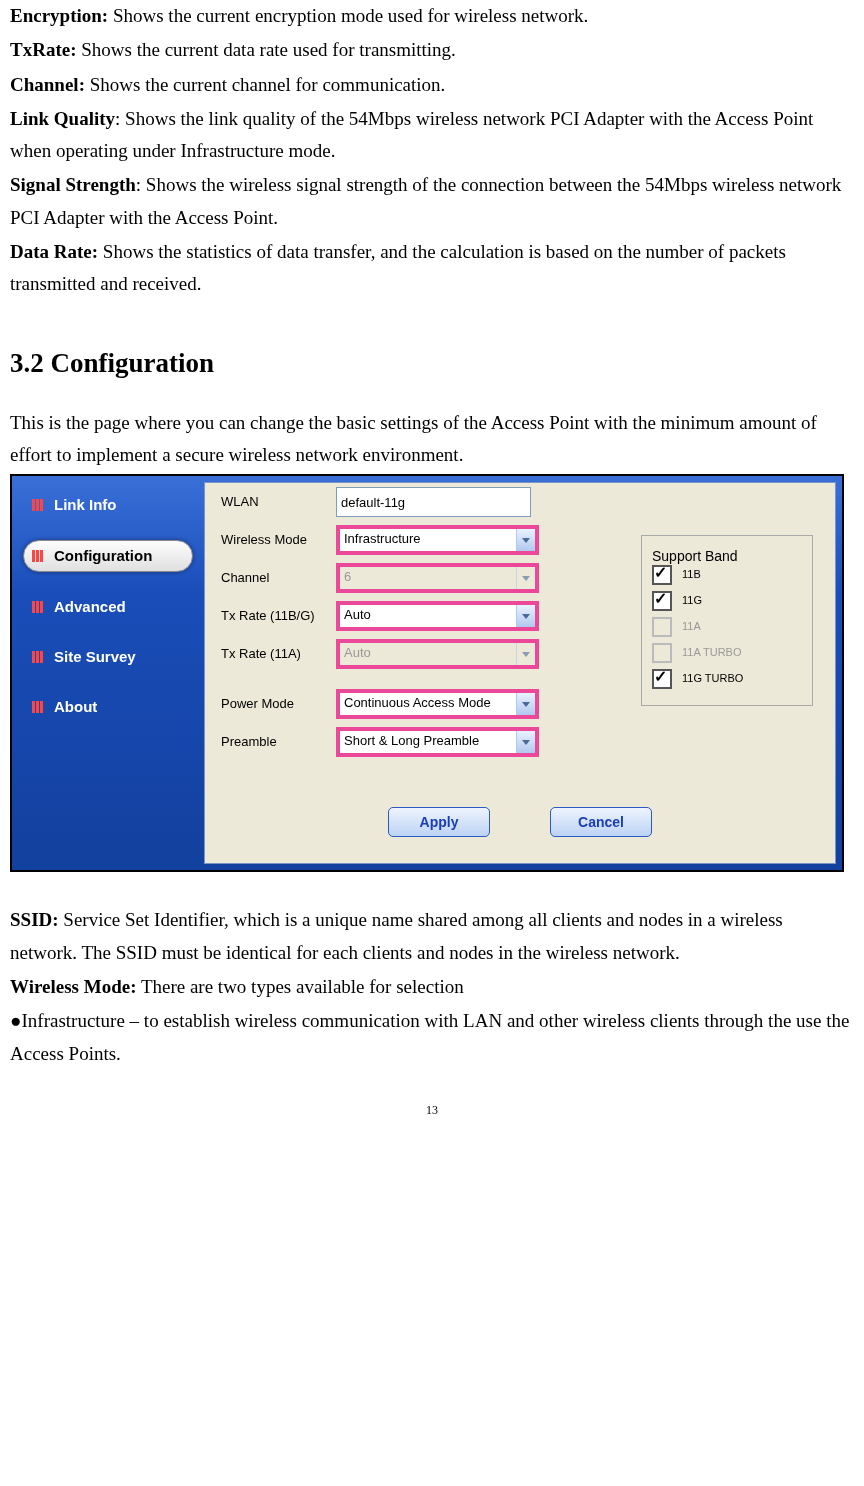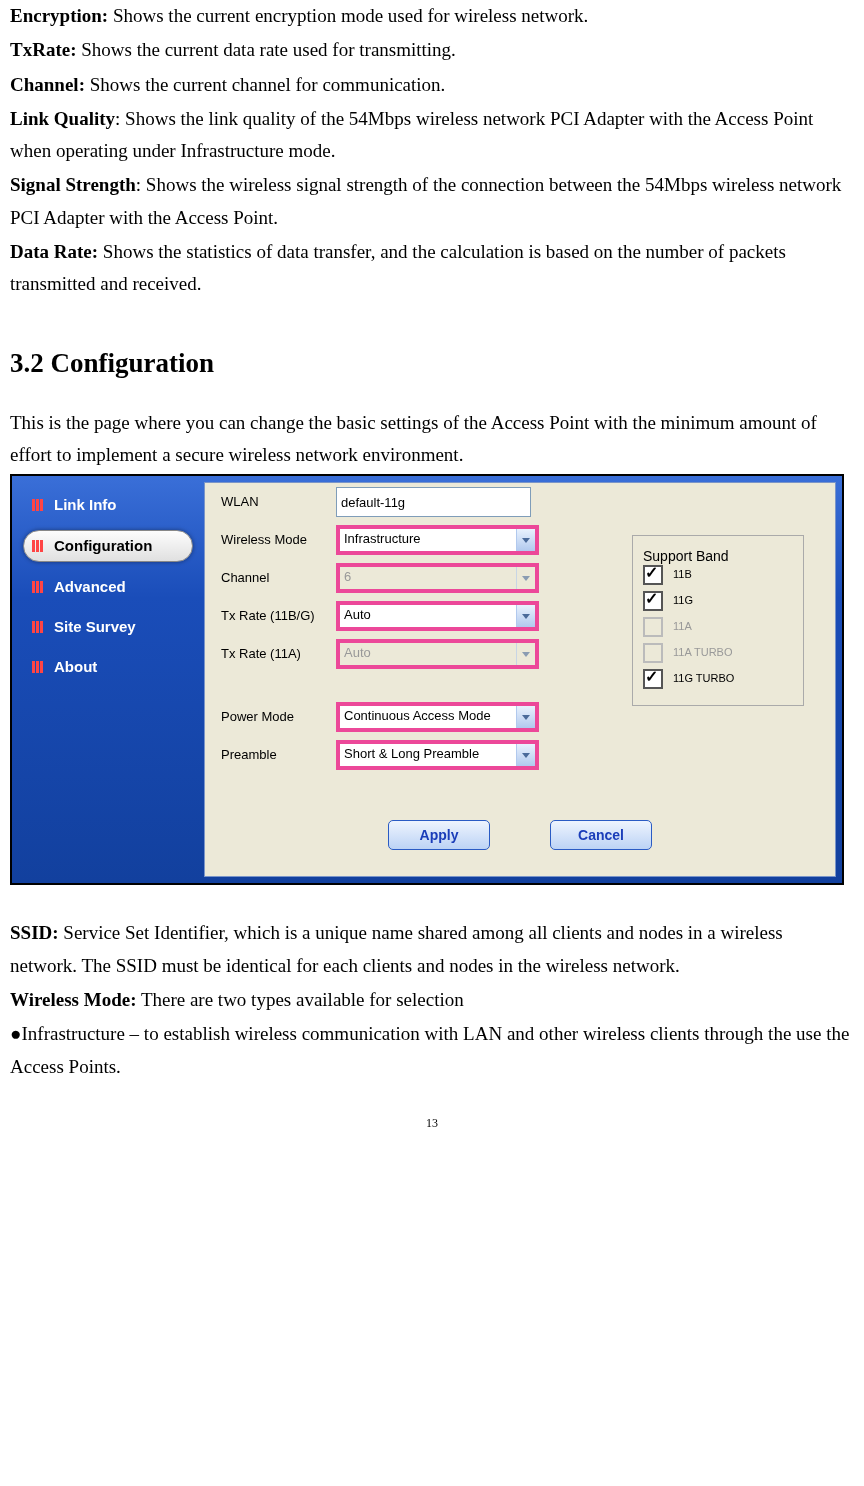--- a/index.html
+++ b/index.html
@@ -24,21 +24,21 @@
     background: linear-gradient(to bottom, #3a6fd8 0%, #1a4db9 30%, #12409e 100%);
     font-family: Tahoma, Arial, sans-serif;
     font-size: 14px;
     line-height: 1.2;
   }
   .sidebar {
     width: 192px;
     padding: 14px 0;
     display: flex;
     flex-direction: column;
-    gap: 10px;
+    gap: 20px;
     align-items: center;
   }
   .nav-item {
     width: 160px;
     height: 30px;
     display: flex;
     align-items: center;
     gap: 8px;
     color: #fff;
     font-weight: bold;
@@ -127,21 +127,21 @@
   }
   .combo .arrow::after {
     content: "";
     border-left: 4px solid transparent;
     border-right: 4px solid transparent;
     border-top: 5px solid #4a6a9a;
   }
   .combo.disabled .arrow { background: #ece9d8; opacity: 0.6; }
   .support-band {
     position: absolute;
-    right: 31px;
+    right: 22px;
     top: 52px;
     width: 150px;
     border: 1px solid #aaa;
     padding: 12px 10px 10px 10px;
     background: #ece9d8;
   }
   .sb-row { display: flex; align-items: center; gap: 10px; margin-bottom: 6px; font-size: 11px; }
   .sb-row.disabled { color: #999; }
   .cb {
     width: 16px; height: 16px; border: 2px solid #555;
@@ -252,21 +252,21 @@
       <div class="arrow"></div>
     </div>
   </div>
           <div class="form-row" style="">
     <label>Tx Rate (11B/G)</label>
     <div class="combo ">
       <span>Auto</span>
       <div class="arrow"></div>
     </div>
   </div>
-          <div class="form-row" style="margin-bottom:33px;">
+          <div class="form-row" style="margin-bottom:20px;">
     <label>Tx Rate (11A)</label>
     <div class="combo disabled">
       <span>Auto</span>
       <div class="arrow"></div>
     </div>
   </div>
           <div class="form-row" style="">
     <label>Power Mode</label>
     <div class="combo ">
       <span>Continuous Access Mode</span>

